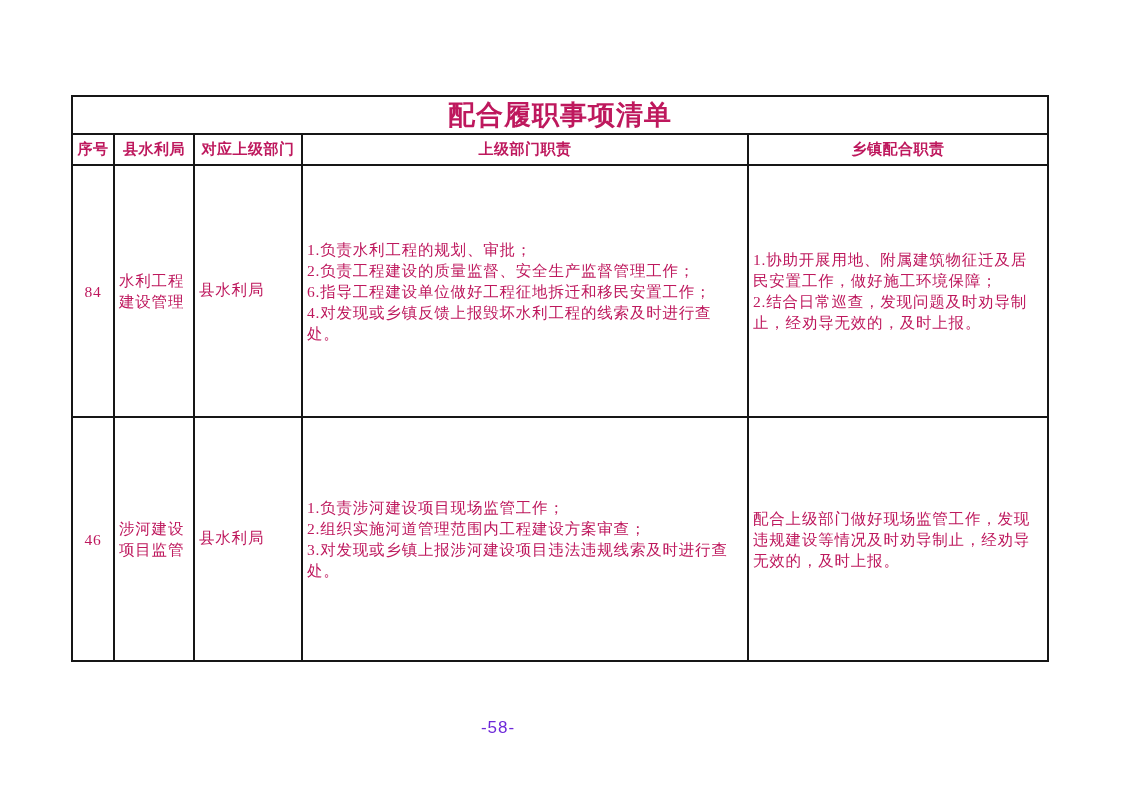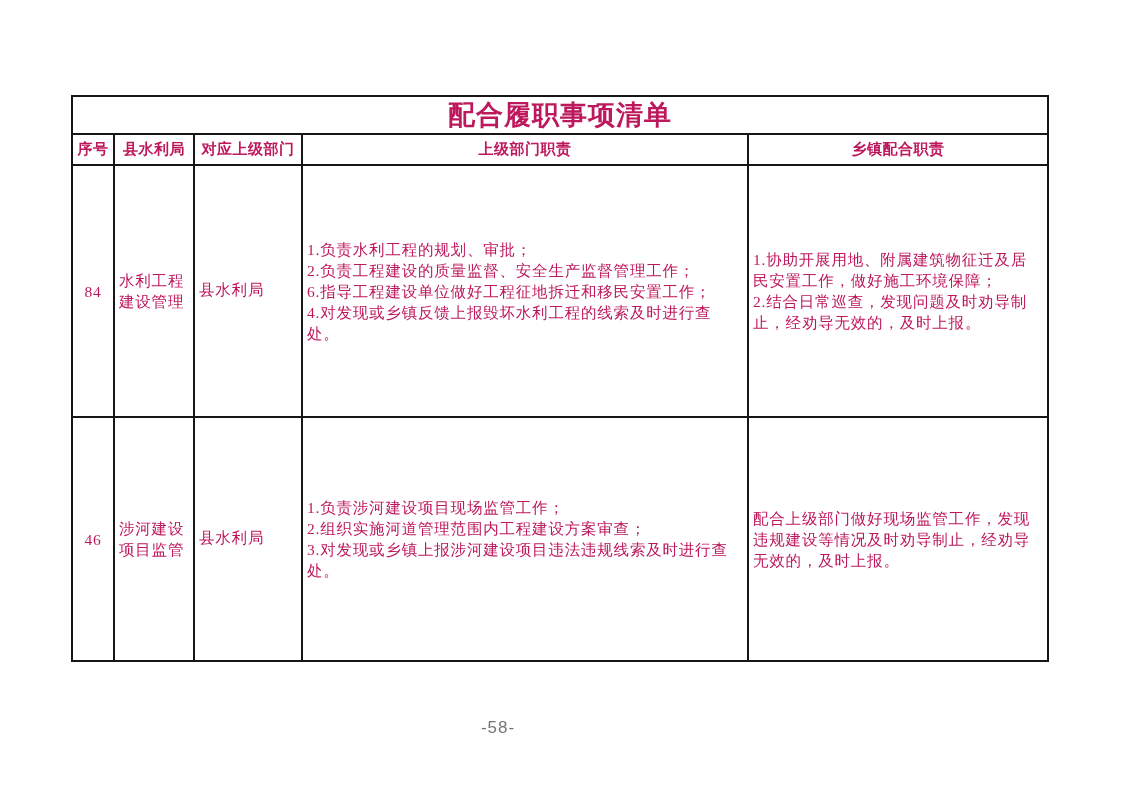--- a/index.html
+++ b/index.html
@@ -80,21 +80,21 @@
     padding: 2px 3px;
   }
   .footer {
     position: absolute;
     left: 0;
     top: 718px;
     width: 996px;
     text-align: center;
     font-family: "Liberation Sans", "DejaVu Sans", sans-serif;
     font-size: 17px;
-    color: #737373;
+    color: #6d28d9;
     letter-spacing: 1px;
   }
 </style>
 </head>
 <body>
 
 <div class="page">
 
   <table class="doc-table">
     <colgroup>

